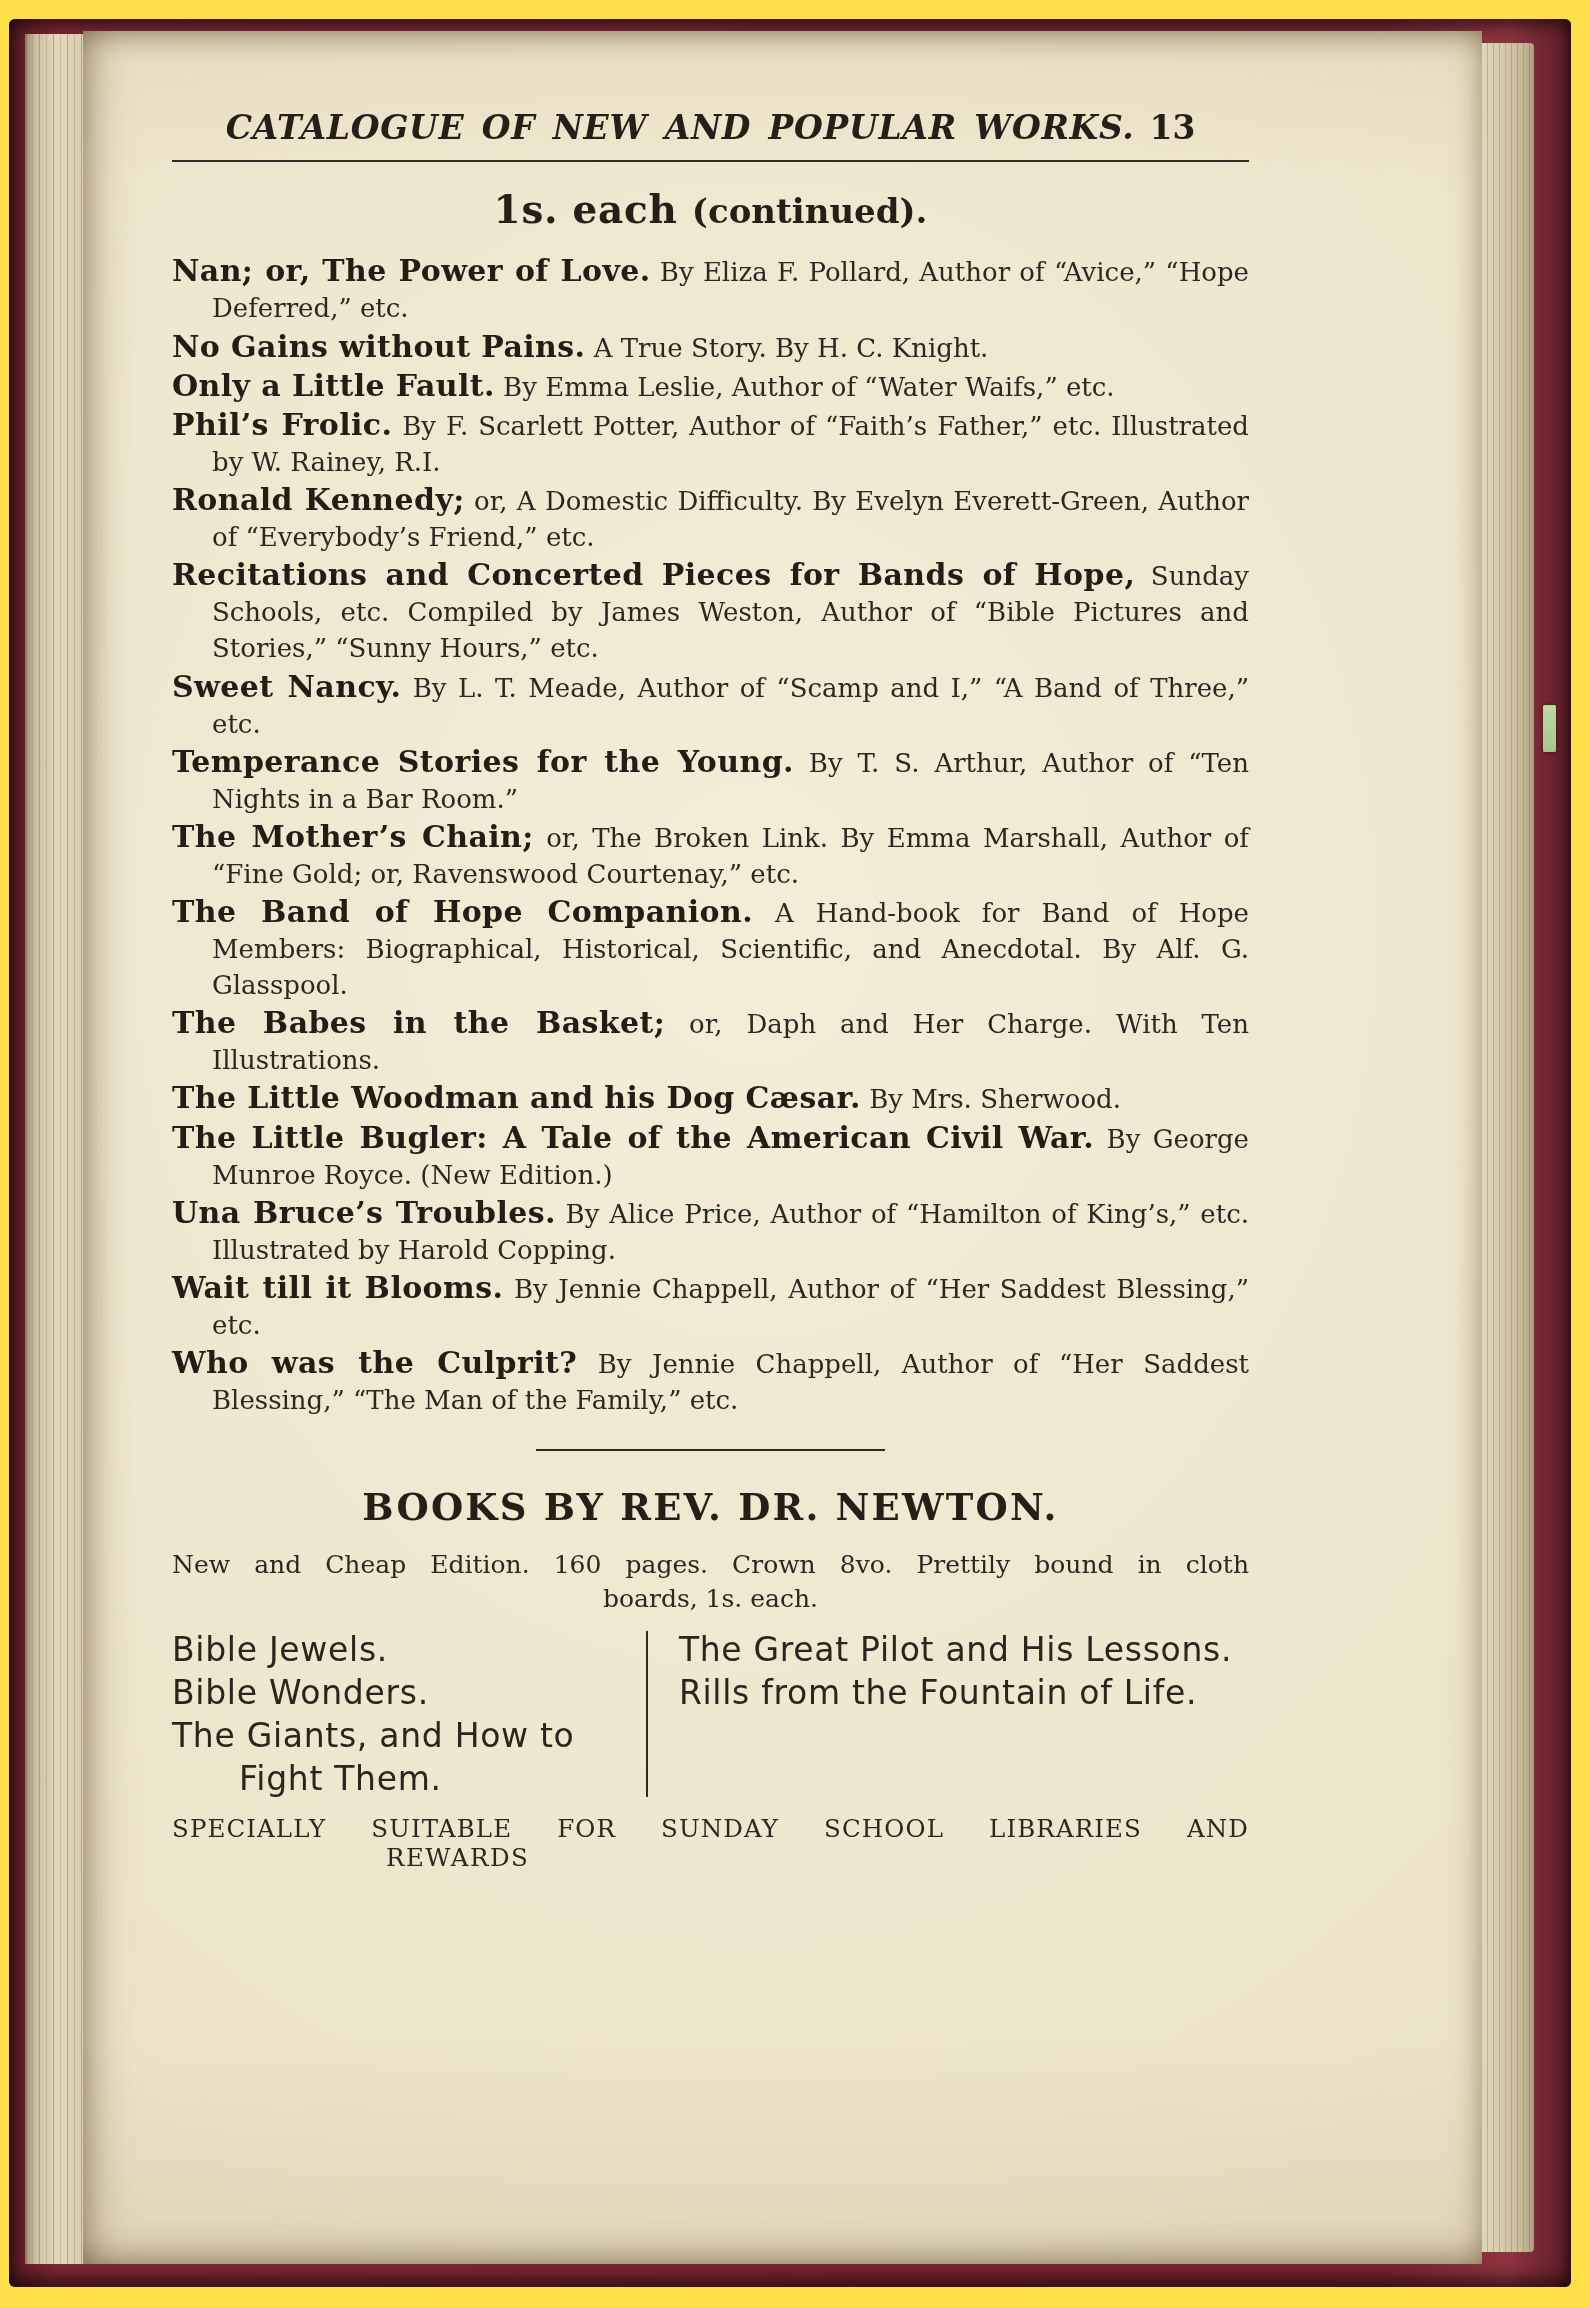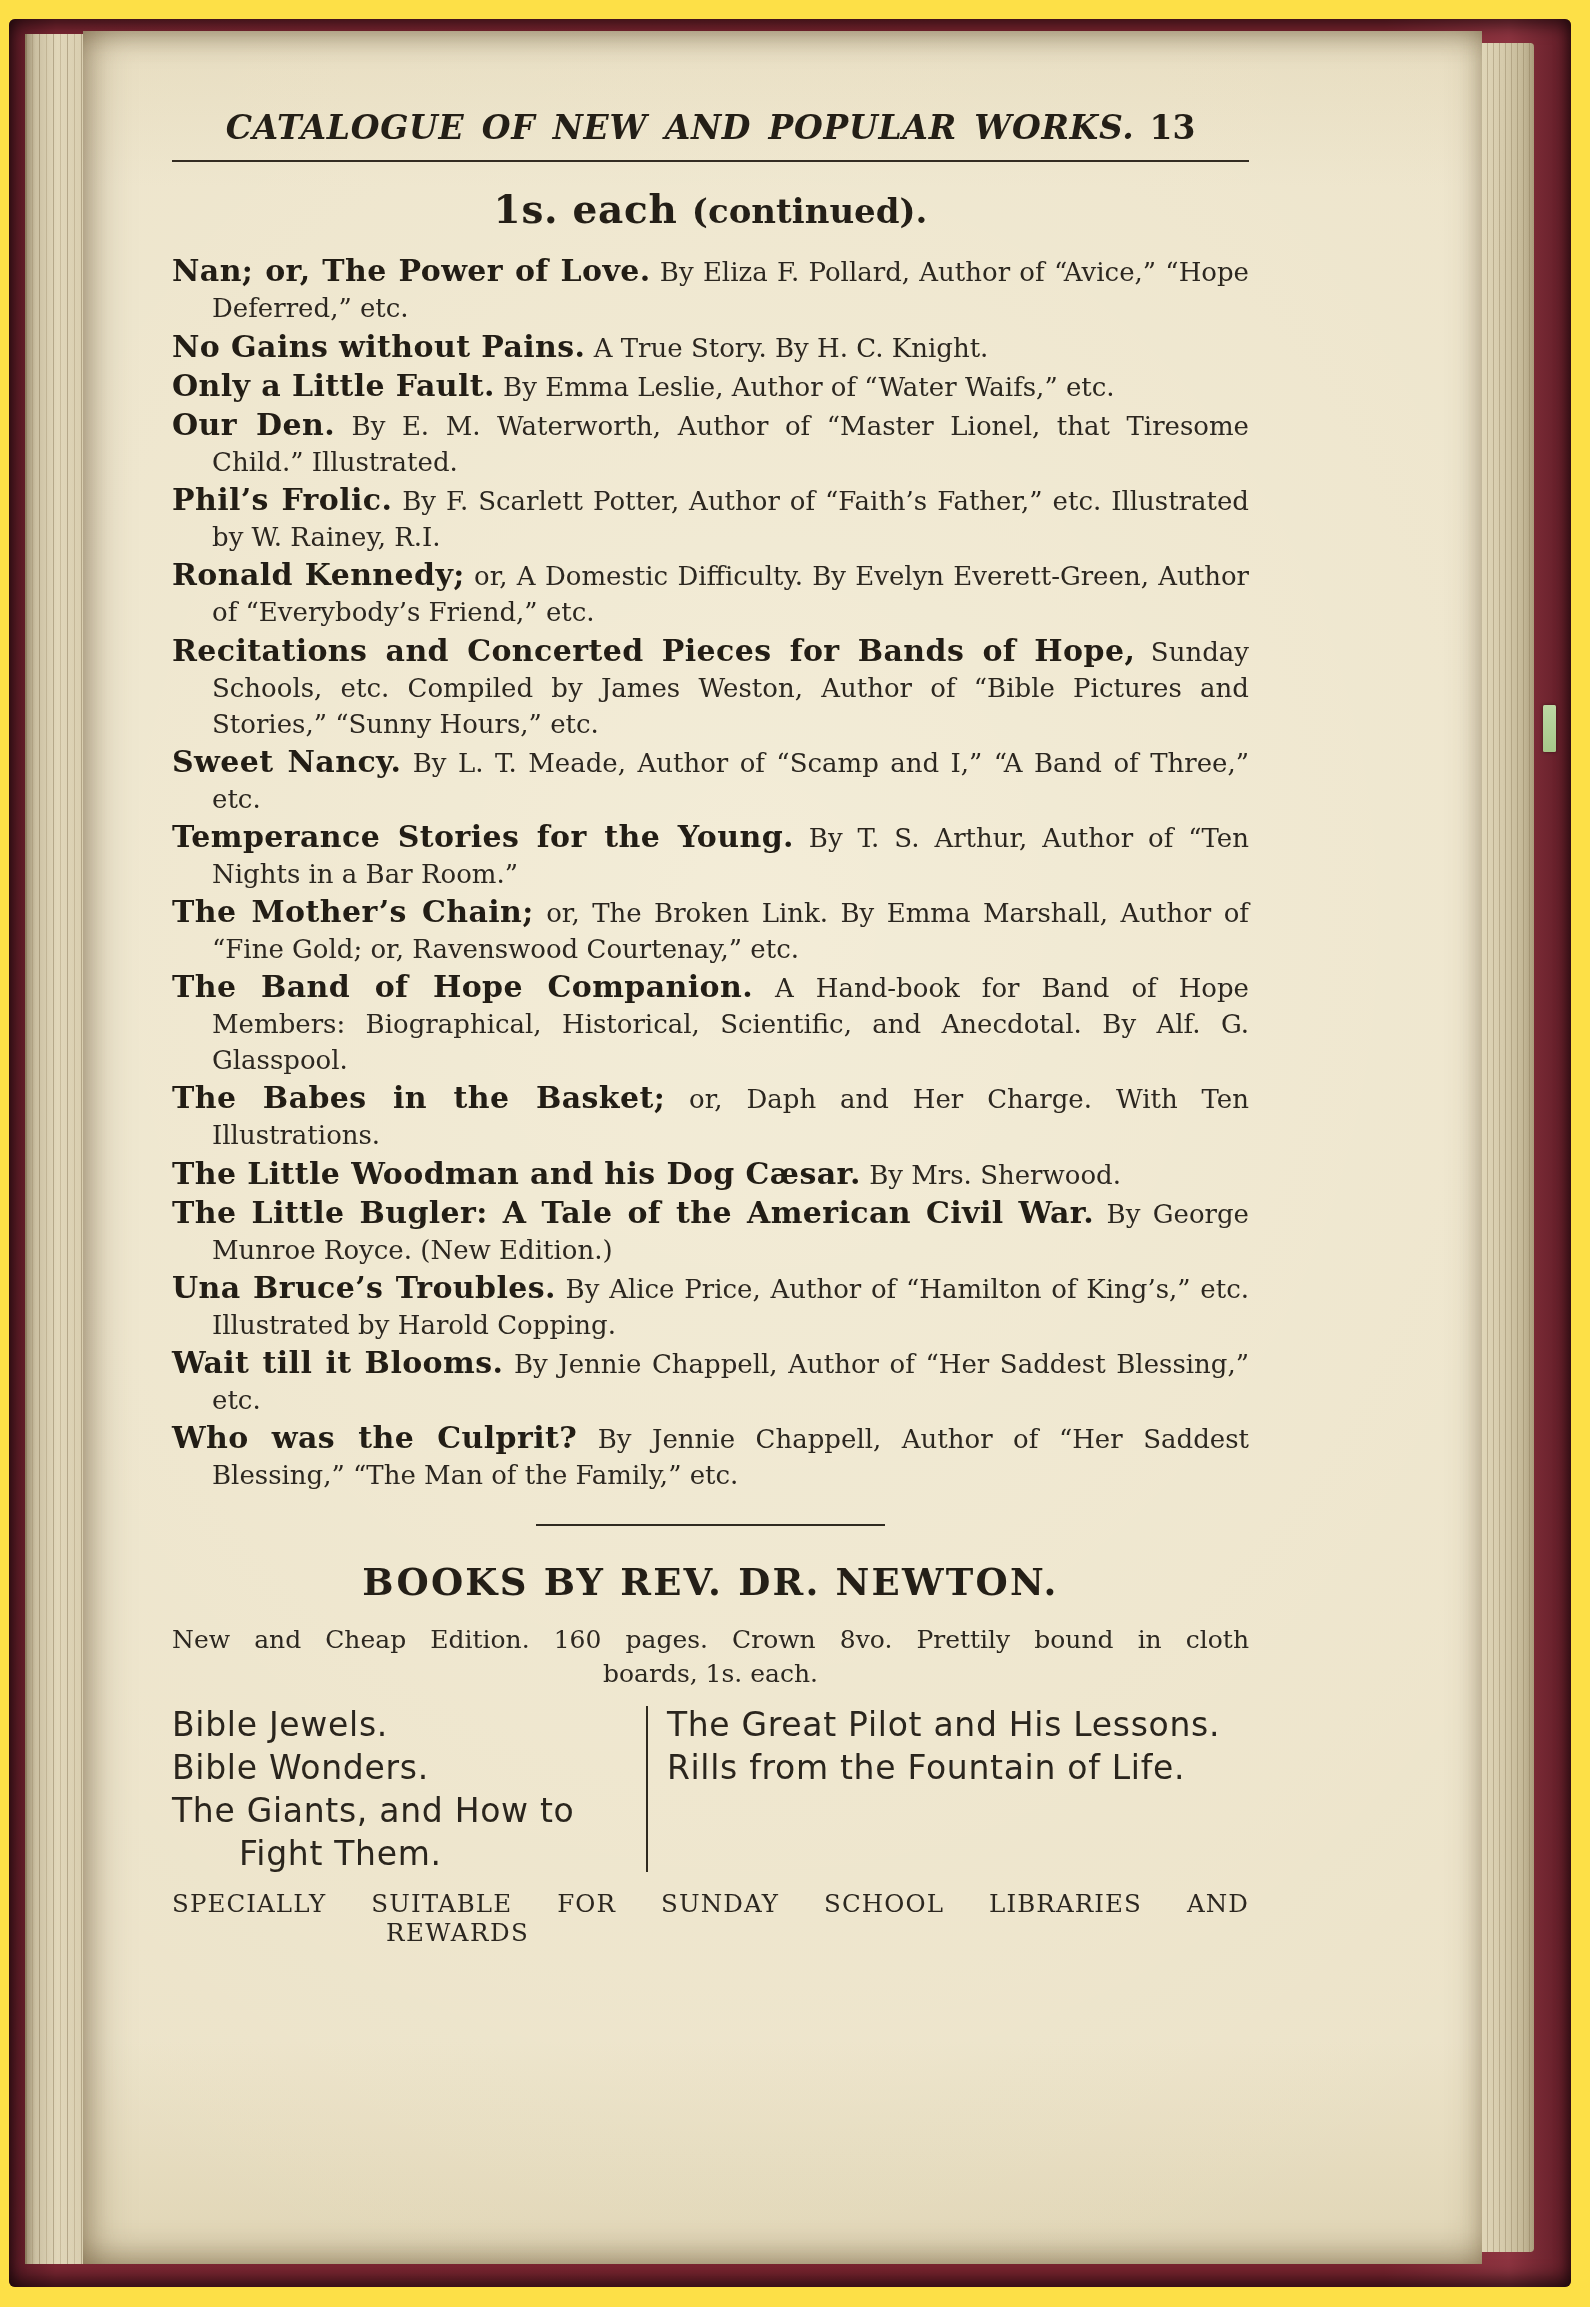--- a/index.html
+++ b/index.html
@@ -60,21 +60,21 @@
 
   .newton-title { text-align:center; margin-top:34px; font-size:37px; font-weight:bold; letter-spacing:2.2px; color:#241f17; }
 
   .newton-intro { margin-top:19px; font-size:25px; line-height:34px; }
   .intro1 { display:block; text-align:justify; text-align-last:justify; }
   .intro2 { display:block; text-align:center; }
 
   .newton-cols { display:flex; margin-top:12px; color:#2a251d; }
   .col-left { width:44%; padding-right:19px; }
   .vrule { border-left:2.2px solid #2f2a20; margin:3px 0; }
-  .col-right { flex:1; padding-left:19px; }
+  .col-right { flex:1; padding-left:19px;margin-left:12px; }
   .book { font-family:"DejaVu Sans", sans-serif; font-size:33px; line-height:43px; letter-spacing:0.7px; }
   .col-left .book { padding-left:67px; text-indent:-67px; }
   .col-right .book { padding-left:111px; text-indent:-111px; }
 
   .newton-footer1 { margin-top:13.4px; font-size:24.5px; letter-spacing:1.1px; word-spacing:9px;
     text-align:justify; text-align-last:justify; color:#2c2720; }
   .newton-footer2 { font-size:24.5px; letter-spacing:1.5px; padding-left:214px; color:#2c2720; }
 </style>
 </head>
 <body>
@@ -92,21 +92,20 @@
         <span class="header-title">CATALOGUE OF NEW AND POPULAR WORKS.</span><span class="page-number">13</span>
       </div>
       <div class="header-rule"></div>
 
       <h2 class="section-title"><span class="st-bold">1s. each </span><span class="st-italic">(continued).</span></h2>
 
       <div class="entries">
         <p class="entry"><span class="t">Nan; or, The Power of Love.</span><span class="r"> By Eliza F. Pollard, Author of “Avice,” “Hope Deferred,” etc.</span></p>
         <p class="entry"><span class="t">No Gains without Pains.</span><span class="r"> A True Story. By H. C. Knight.</span></p>
         <p class="entry"><span class="t">Only a Little Fault.</span><span class="r"> By Emma Leslie, Author of “Water Waifs,” etc.</span></p>
-        <p class="entry"><span class="t">Our Den.</span><span class="r"> By E. M. Waterworth, Author of “Master Lionel, that Tiresome Child.” Illustrated.</span></p>
         <p class="entry"><span class="t">Phil’s Frolic.</span><span class="r"> By F. Scarlett Potter, Author of “Faith’s Father,” etc. Illustrated by W. Rainey, R.I.</span></p>
         <p class="entry"><span class="t">Ronald Kennedy;</span><span class="r"> or, A Domestic Difficulty. By Evelyn Everett-Green, Author of “Everybody’s Friend,” etc.</span></p>
         <p class="entry"><span class="t">Recitations and Concerted Pieces for Bands of Hope,</span><span class="r"> Sunday Schools, etc. Compiled by James Weston, Author of “Bible Pictures and Stories,” “Sunny Hours,” etc.</span></p>
         <p class="entry"><span class="t">Sweet Nancy.</span><span class="r"> By L. T. Meade, Author of “Scamp and I,” “A Band of Three,” etc.</span></p>
         <p class="entry"><span class="t">Temperance Stories for the Young.</span><span class="r"> By T. S. Arthur, Author of “Ten Nights in a Bar Room.”</span></p>
         <p class="entry"><span class="t">The Mother’s Chain;</span><span class="r"> or, The Broken Link. By Emma Marshall, Author of “Fine Gold; or, Ravenswood Courtenay,” etc.</span></p>
         <p class="entry"><span class="t">The Band of Hope Companion.</span><span class="r"> A Hand-book for Band of Hope Members: Biographical, Historical, Scientific, and Anecdotal. By Alf. G. Glasspool.</span></p>
         <p class="entry"><span class="t">The Babes in the Basket;</span><span class="r"> or, Daph and Her Charge. With Ten Illustrations.</span></p>
         <p class="entry"><span class="t">The Little Woodman and his Dog Cæsar.</span><span class="r"> By Mrs. Sherwood.</span></p>
         <p class="entry"><span class="t">The Little Bugler: A Tale of the American Civil War.</span><span class="r"> By George Munroe Royce. (New Edition.)</span></p>

